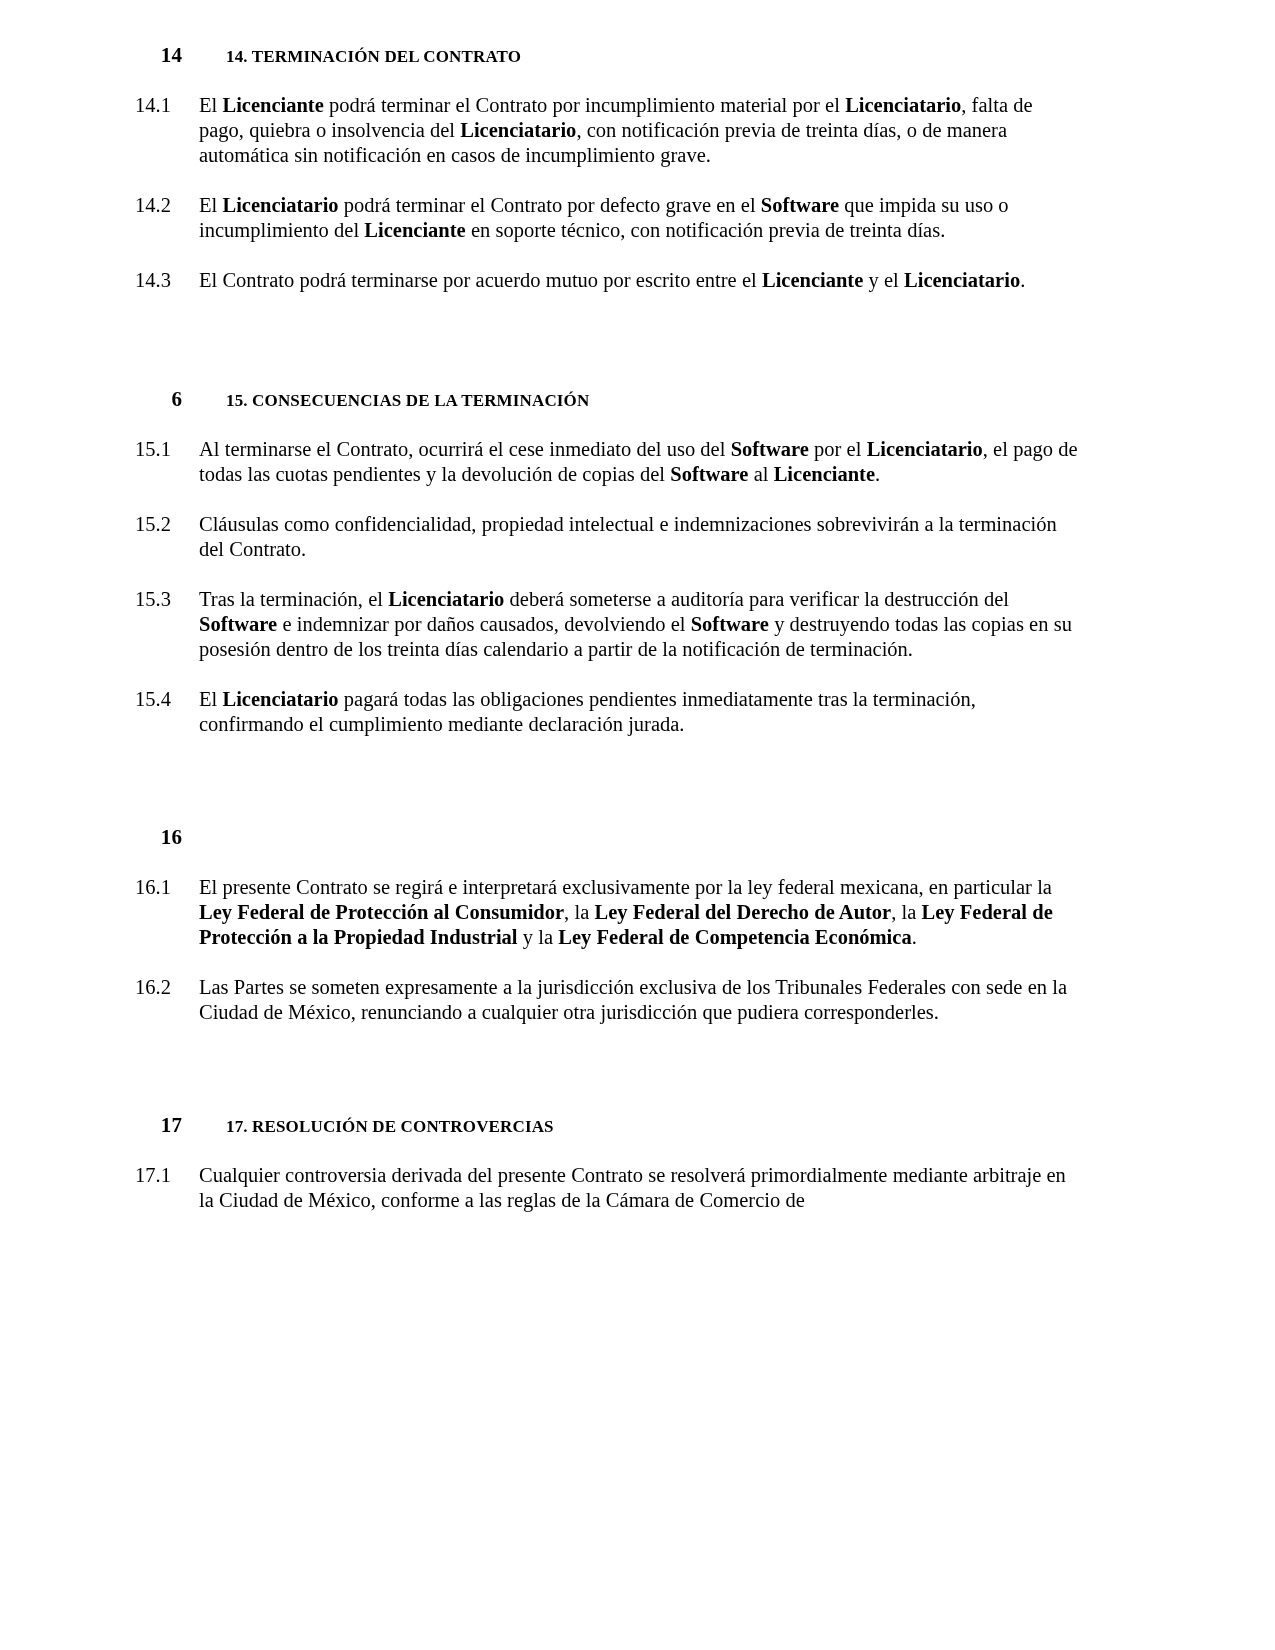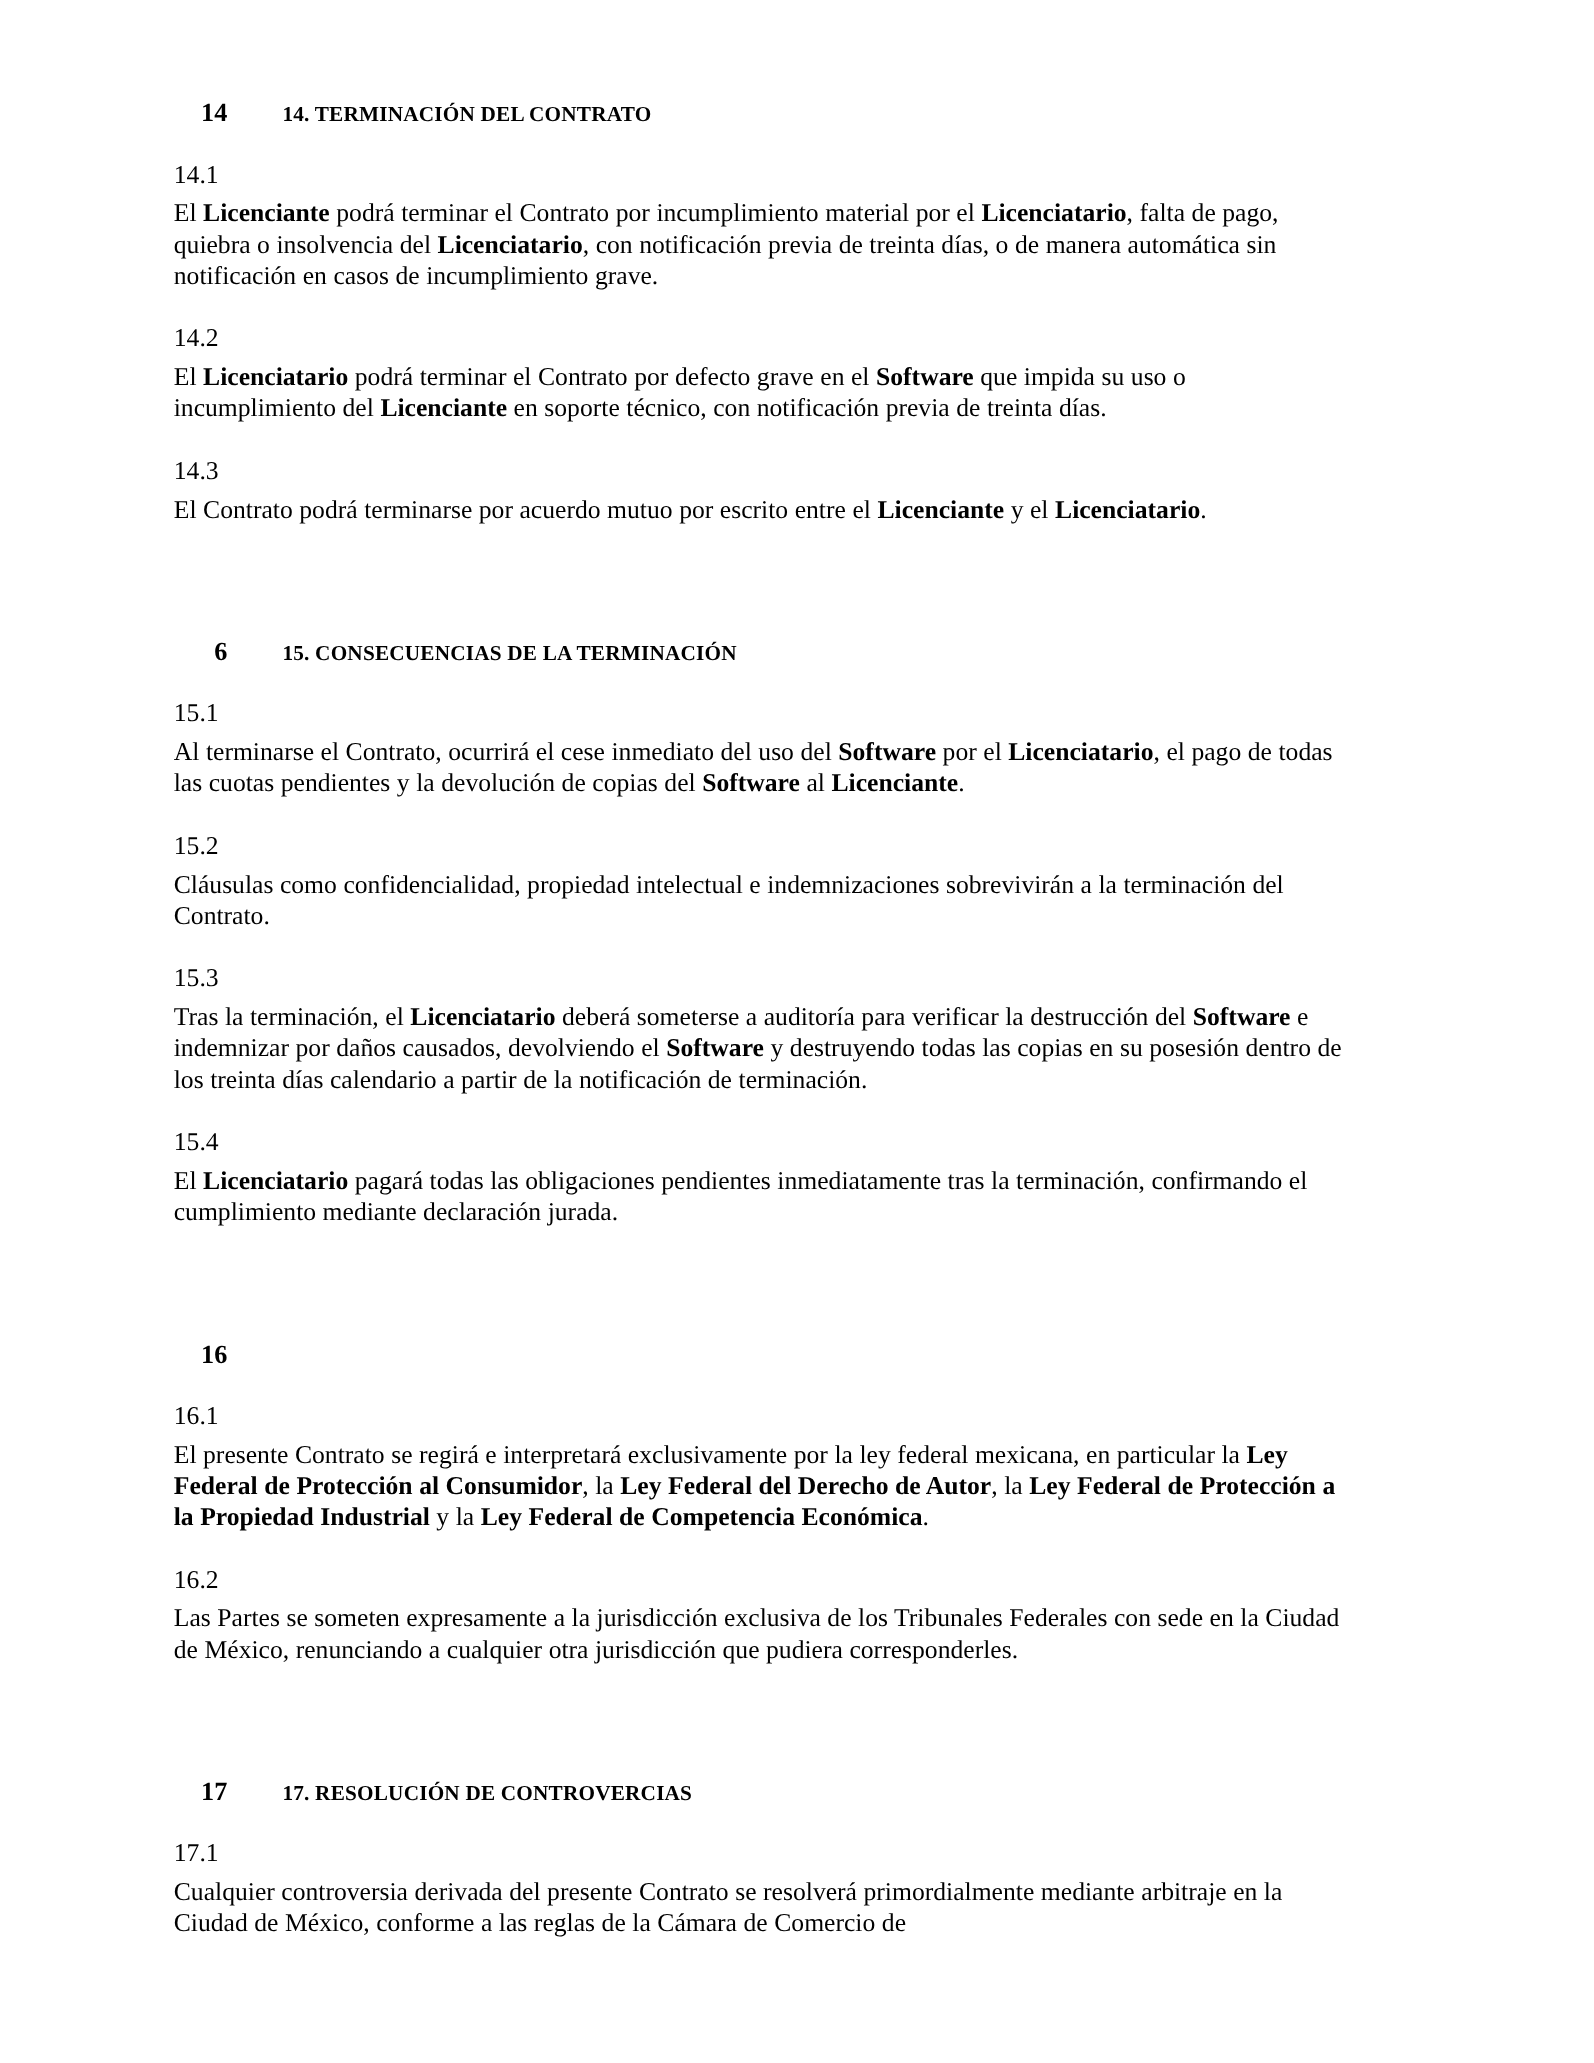--- a/index.html
+++ b/index.html
@@ -13,21 +13,21 @@
     height: 1650px;
     font-family: "Liberation Serif", "DejaVu Serif", serif;
     color: #000000;
     -webkit-font-smoothing: antialiased;
   }
   .page {
     position: relative;
     width: 1275px;
     height: 1650px;
     box-sizing: border-box;
-    padding: 78px 150px 0 135px;
+    padding: 43px 150px 0 135px;
     background: #ffffff;
   }
   .doc-body {
     width: 945px;
   }
 
   
   .section-heading {
     display: flex;
     align-items: baseline;
@@ -48,21 +48,20 @@
     font-size: 17px;
     letter-spacing: 0.15px;
   }
 
   
   .clause {
     display: flex;
     align-items: baseline;
     margin: 0;
     padding: 0;
-    flex-direction: column;
   }
   .clause .cl-num {
     flex: 0 0 auto;
     width: 60px;
     text-align: left;
     font-size: 20.5px;
     line-height: 38px;
     white-space: nowrap;
   }
   .clause .cl-text {

